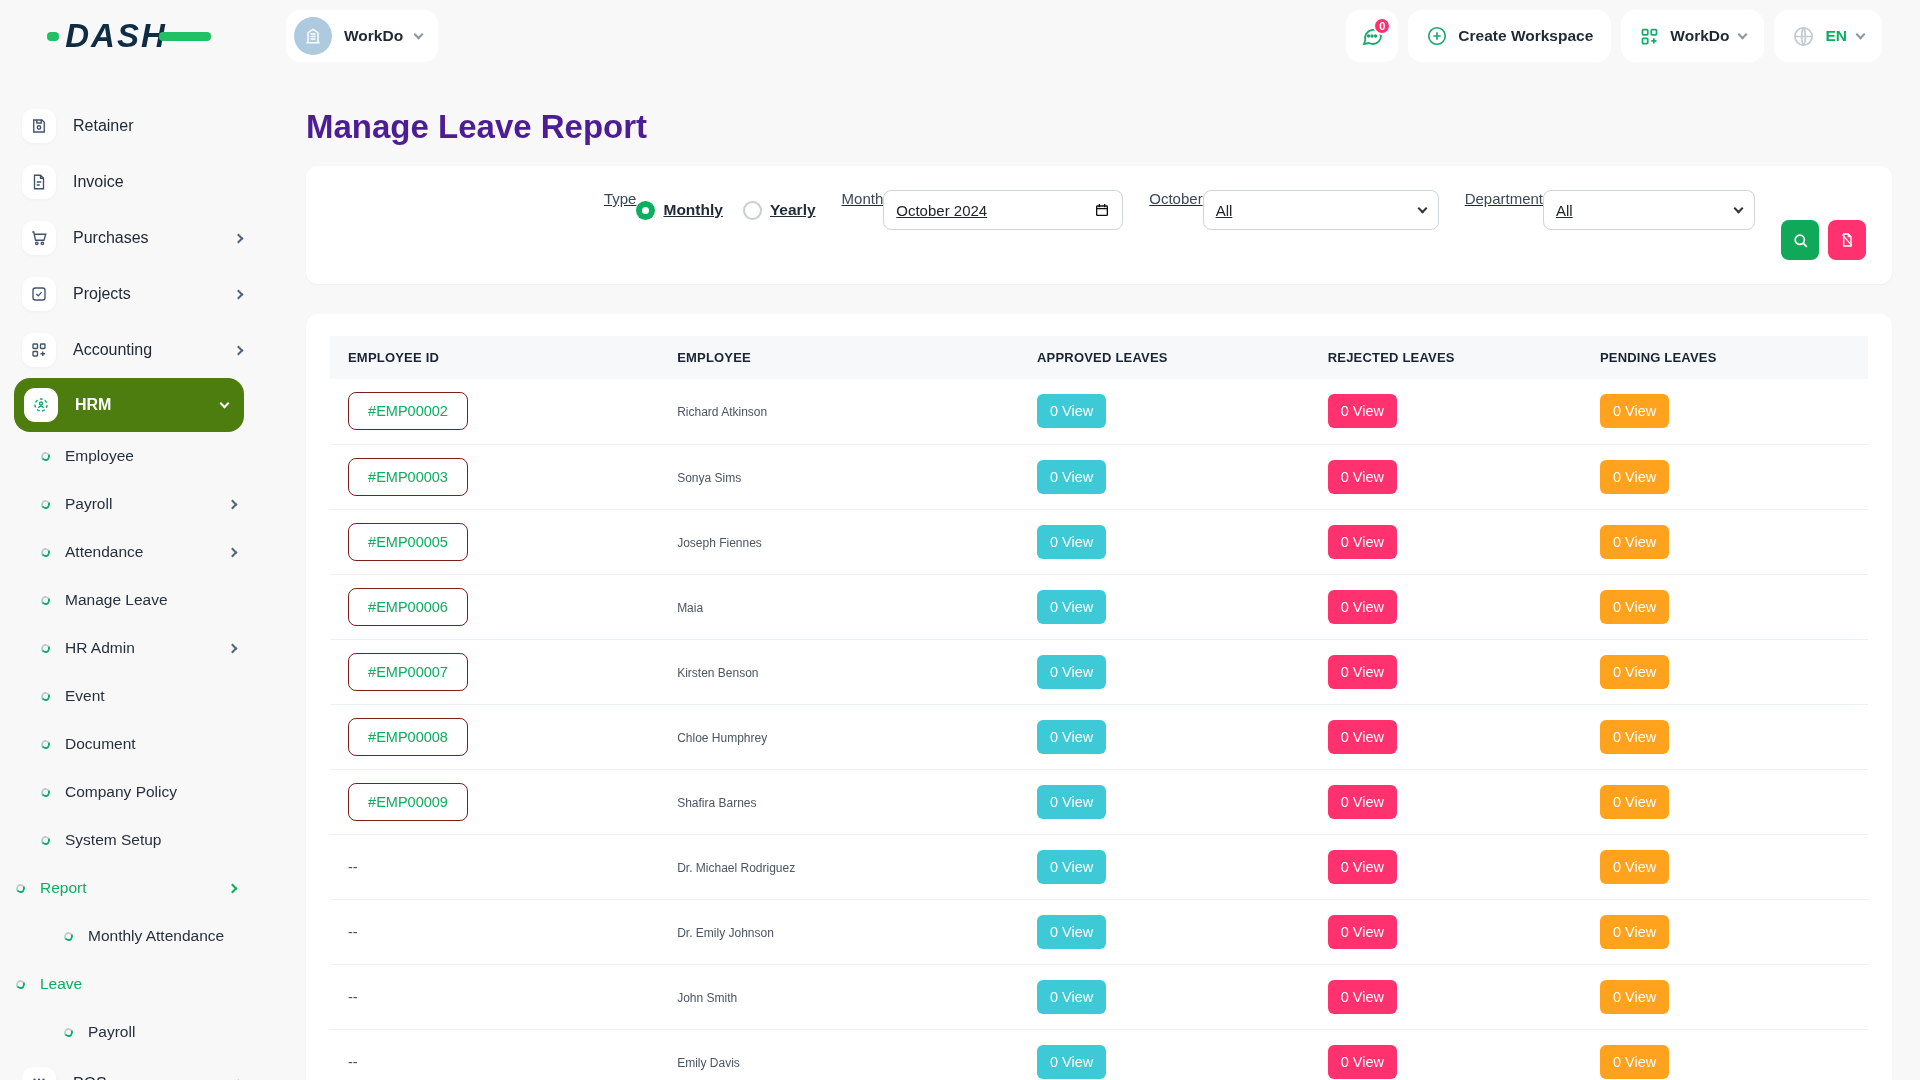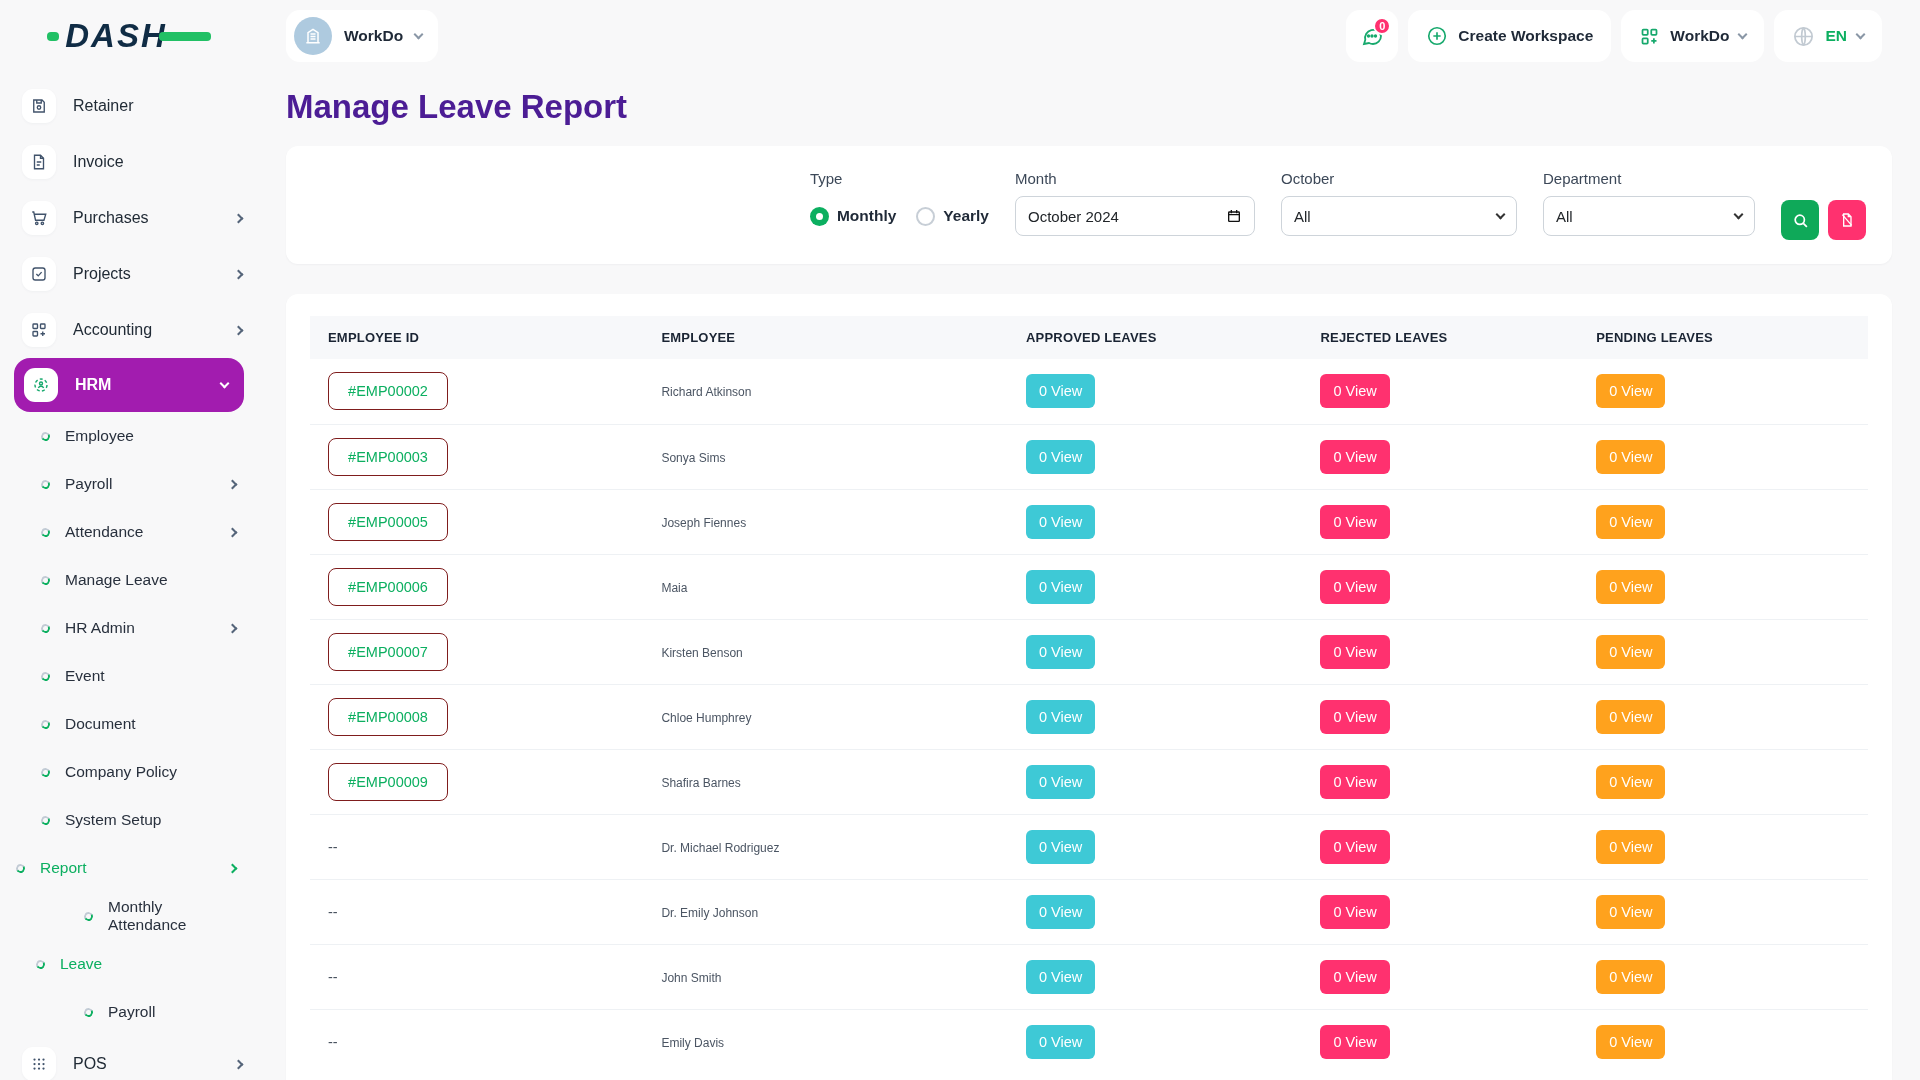--- a/index.html
+++ b/index.html
@@ -2,21 +2,21 @@
 <html><head>
 <meta charset="utf-8">
 <style>
   * { margin:0; padding:0; box-sizing:border-box; }
   html,body { width:1920px; height:1080px; overflow:hidden; }
   body {
     font-family:"Liberation Sans","DejaVu Sans",sans-serif;
     background:#f8f8f9; color:#212b36;
   }
   .app { width:1920px; height:1080px; display:grid;
-         grid-template-columns:258px 1fr; grid-template-rows:72px 1fr; overflow:hidden; }
+         grid-template-columns:258px 1fr; grid-template-rows:72px 1fr; overflow:hidden;gap:20px; }
 
   
   .topbar { grid-column:1 / 3; display:flex; align-items:center; background:#f8f8f9; }
   .logo-zone { width:258px; display:flex; justify-content:center; align-items:center; }
   .logo { position:relative; display:flex; align-items:center; gap:6px; }
   .logo-dot { width:12px; height:9px; border-radius:4px; background:#21c065; }
   .logo-text { font-size:33px; font-weight:800; letter-spacing:2px; color:#102c45; font-style:italic; }
   .logo-bar { width:52px; height:9px; border-radius:4px; background:#21c065; margin-left:-14px; }
 
   .ws-pill { margin-left:28px; height:52px; background:#fff; border-radius:14px;
@@ -40,50 +40,50 @@
   .lang-label { color:#0caf60; font-weight:700; }
 
   
   .sidebar { grid-row:2; overflow:hidden; padding-top:6px; }
   .nav-item { display:flex; align-items:center; gap:17px; height:56px; padding:0 16px 0 22px; cursor:pointer; }
   .icon-box { width:34px; height:34px; min-width:34px; background:#fff; border-radius:11px;
               display:flex; align-items:center; justify-content:center; color:#41536b;
               box-shadow:0 1px 3px rgba(16,44,69,.04); }
   .nav-label { font-size:16px; font-weight:500; color:#212b36; }
   .nav-item .chev { color:#55657a; margin-left:auto; }
-  .nav-item.active { background:#a21caf; border-radius:16px; margin:0 14px 0 14px; padding:0 16px 0 10px; height:54px; }
+  .nav-item.active { background:#4d7c0f; border-radius:16px; margin:0 14px 0 14px; padding:0 16px 0 10px; height:54px; }
   .nav-item.active .icon-box { color:#17a96d; box-shadow:none; }
   .nav-item.active .nav-label { color:#fff; font-weight:700; }
   .nav-item.active .chev { color:#fff; }
 
   .submenu { display:flex; flex-direction:column; }
   .subitem { display:flex; align-items:center; gap:15px; height:48px; padding:0 22px 0 41px;
              color:#28303d; cursor:pointer; }
-  .subitem.nested { padding-left:64px;margin-left:20px; }
+  .subitem.nested { padding-left:64px; }
   .subitem.active { color:#0caf60;padding-left:16px; }
   .bullet { width:9px; height:9px; min-width:9px; border-radius:50%; border:2px solid #c2cbd5;
             border-bottom-color:#0caf60; border-right-color:#0caf60; transform:rotate(15deg); }
   .subitem-label { font-size:15.5px; font-weight:500; color:inherit; }
   .subitem .chev { margin-left:auto; }
   .subitem:not(.active) .chev { color:#55657a; }
 
   
   .content { grid-row:2; padding:16px 28px 0 28px; overflow:hidden; }
   .page-title { font-size:33px; font-weight:600; color:#4c1d95; }
   .breadcrumb { display:flex; align-items:center; gap:10px; margin-top:8px; font-size:14.5px; }
   .crumb-link { color:#21ad64; cursor:pointer; }
   .crumb-sep { width:6px; height:6px; border-right:2px solid #9aa5b1; border-bottom:2px solid #9aa5b1;
                transform:rotate(-45deg); }
   .crumb-current { color:#808a96; }
 
   .card { background:#fff; border-radius:12px; box-shadow:0 1px 2px rgba(16,24,40,.04); }
 
   .filter-card { margin-top:20px; padding:24px 26px; display:flex; justify-content:flex-end;
                  align-items:flex-start; gap:26px; }
-  .fgroup { display:flex; flex-direction:column; }
+  .fgroup { display:flex; flex-direction:row;text-decoration:underline; }
   .flabel { font-size:15px; color:#3c4858; margin-bottom:9px; }
   .radio-row { display:flex; align-items:center; gap:20px; height:40px; }
   .radio-opt { display:flex; align-items:center; gap:8px; font-size:15.5px; font-weight:700; color:#1f2937; cursor:pointer; }
   .radio { width:19px; height:19px; border-radius:50%; border:2px solid #c7ced6; background:#fff; position:relative; }
   .radio.checked { border:none; background:#0caf60; }
   .radio.checked::after { content:""; position:absolute; left:6px; top:6px; width:7px; height:7px;
                           border-radius:50%; background:#fff; }
   .input-box { height:40px; border:1px solid #ced4da; border-radius:8px; background:#fff;
                display:flex; align-items:center; padding:0 12px; font-size:15px; color:#212529; cursor:pointer; }
   .input-box .spacer { flex:1; }

